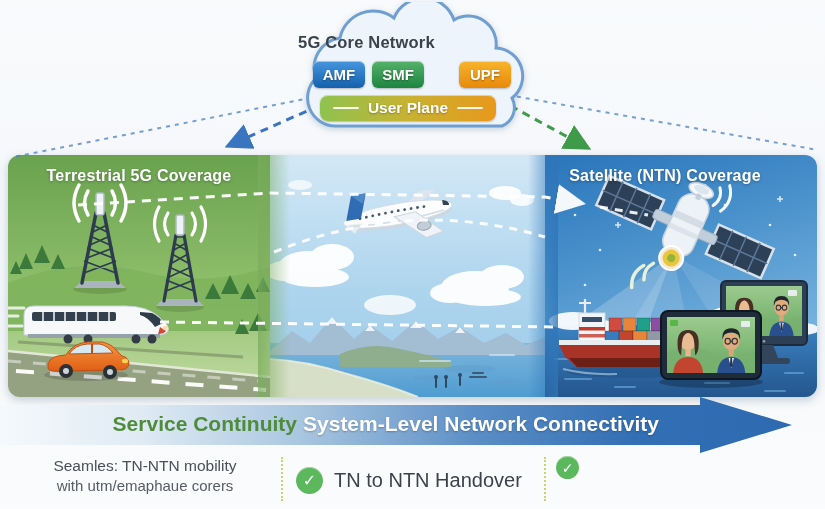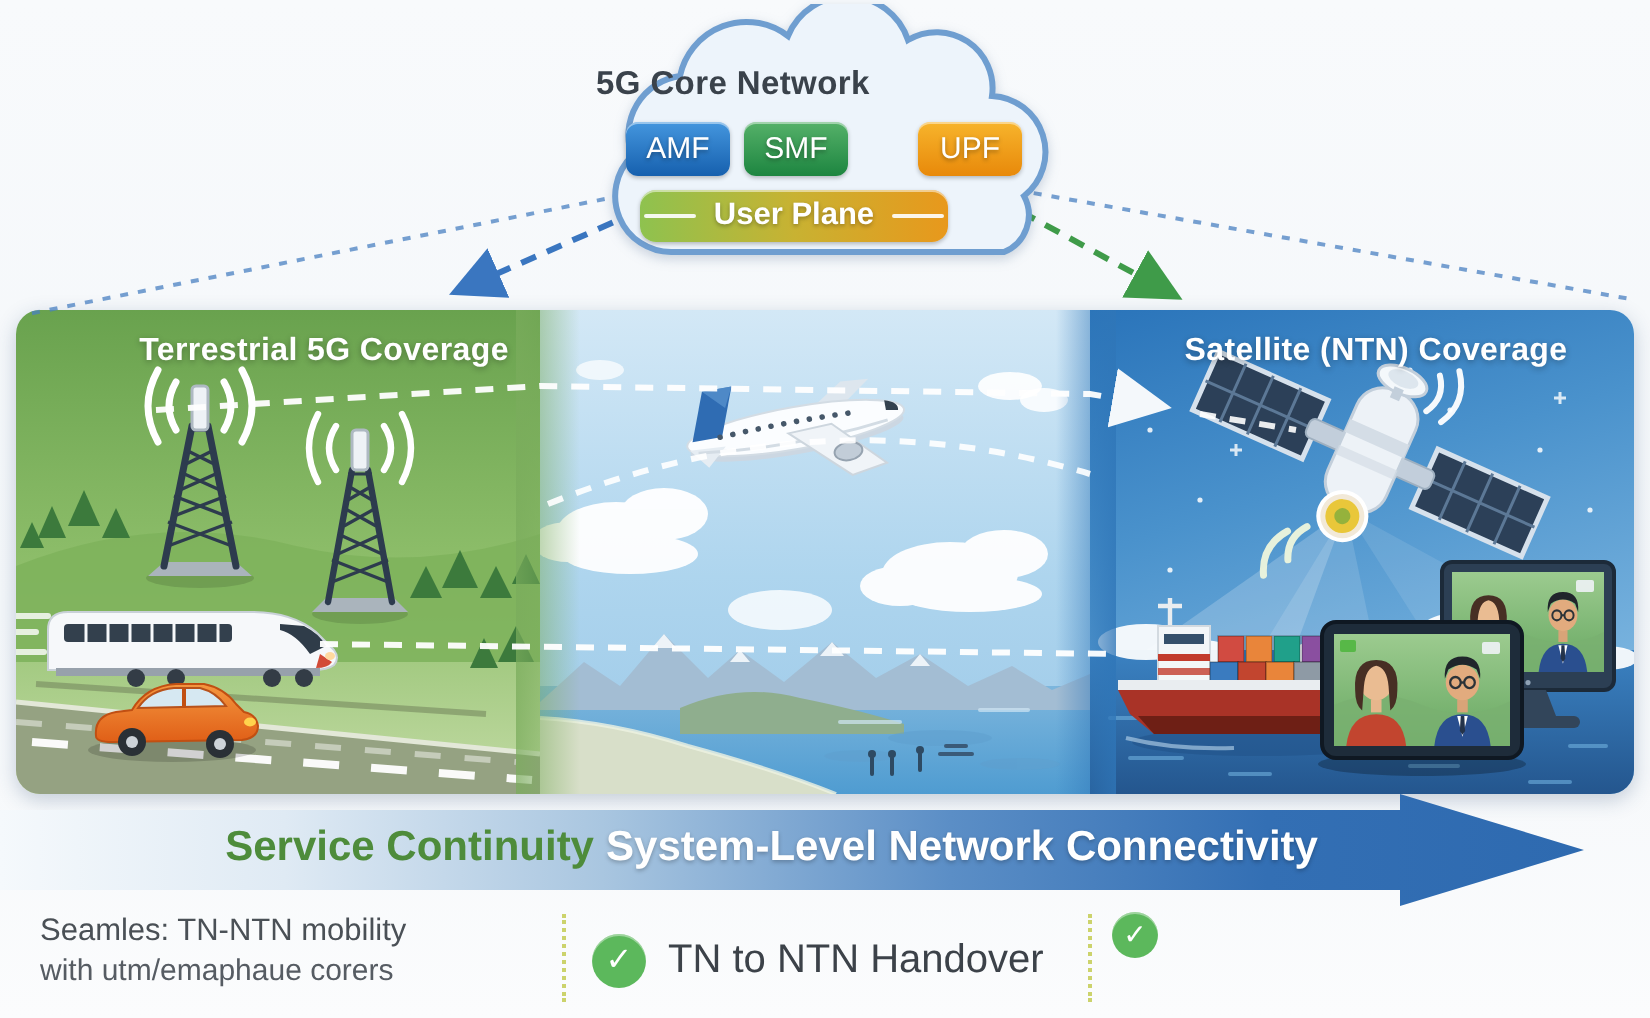--- a/index.html
+++ b/index.html
@@ -4,38 +4,38 @@
 <style>
   html,body{margin:0;padding:0;}
   body{font-family:"Liberation Sans","DejaVu Sans",sans-serif;background:#e9edf1;}
   #stage{position:relative;width:825px;height:509px;background:linear-gradient(180deg,#f8fafc 0%,#f4f7fa 60%,#fbfcfd 100%);overflow:hidden;}
   .abs{position:absolute;}
 
   
   .cloud-wrap{left:298px;top:2px;width:228px;height:136px;}
   .cloud-title{left:0;top:31px;width:100%;text-align:left;font-size:16.5px;font-weight:600;color:#3a424b;letter-spacing:.2px;}
   .nf-row{left:0;top:59px;width:100%;display:flex;justify-content:center;gap:7px;}
-  .nf-box{width:52px;height:27px;line-height:27px;text-align:center;border-radius:6px;color:#fff;font-weight:normal;font-size:15px;text-shadow:0 1px 2px rgba(0,0,0,.35);box-shadow:inset 0 1px 0 rgba(255,255,255,.45),0 1px 2px rgba(0,0,0,.25);}
+  .nf-box{width:52px;height:27px;line-height:27px;text-align:center;border-radius:6px;color:#fff;font-weight:bold;font-size:15px;text-shadow:0 1px 2px rgba(0,0,0,.35);box-shadow:inset 0 1px 0 rgba(255,255,255,.45),0 1px 2px rgba(0,0,0,.25);}
   .nf-amf{background:linear-gradient(180deg,#4496de,#1660ae);}
   .nf-smf{background:linear-gradient(180deg,#55b169,#1d8540);}
   .nf-upf{background:linear-gradient(180deg,#f7b42c,#e8890a);margin-left:28px;}
-  .up-bar{left:22px;top:93px;width:154px;height:26px;border-radius:8px;background:linear-gradient(90deg,#8ec24f,#c8b232,#e8981c);display:flex;align-items:center;justify-content:center;gap:9px;box-shadow:inset 0 1px 0 rgba(255,255,255,.5),0 1px 2px rgba(0,0,0,.25);}
+  .up-bar{left:22px;top:93px;width:176px;height:26px;border-radius:8px;background:linear-gradient(90deg,#8ec24f,#c8b232,#e8981c);display:flex;align-items:center;justify-content:center;gap:9px;box-shadow:inset 0 1px 0 rgba(255,255,255,.5),0 1px 2px rgba(0,0,0,.25);}
   .up-bar span.lbl{color:#fff;font-weight:bold;font-size:15.5px;text-shadow:0 1px 2px rgba(0,0,0,.3);}
   .up-dash{width:26px;height:2px;background:rgba(255,255,255,.9);border-radius:1px;}
 
   
   #panels{left:8px;top:155px;width:809px;height:242px;border-radius:12px;overflow:hidden;box-shadow:0 3px 10px rgba(40,70,110,.25);}
-  .panel-title{top:12px;text-align:center;color:#fff;font-weight:bold;font-size:16px;text-shadow:0 1px 3px rgba(0,0,0,.3);letter-spacing:.2px;padding-left:23px;}
+  .panel-title{top:12px;text-align:center;color:#fff;font-weight:bold;font-size:16px;text-shadow:0 1px 3px rgba(0,0,0,.3);letter-spacing:.2px;}
 
   
   .banner-left-label{left:15px;top:404px;width:282px;height:40px;line-height:40px;text-align:right;color:#4e8c3b;font-weight:bold;font-size:21px;}
   .banner-arrow-label{left:258px;top:404px;width:446px;height:40px;line-height:40px;text-align:center;color:#fff;font-weight:bold;font-size:21px;text-shadow:0 1px 2px rgba(0,0,0,.25);}
 
   
-  .f-item1{left:20px;top:456px;width:250px;text-align:left;color:#4a5056;}
+  .f-item1{left:20px;top:456px;width:250px;text-align:center;color:#4a5056;}
   .f-item1 .l1{font-size:15.5px;line-height:20px;}
   .f-item1 .l2{font-size:15px;line-height:20px;color:#565c63;}
   .f-div{top:457px;height:44px;border-left:2px dotted #ccd36c;width:0;}
   .f-item2{left:292px;top:455px;width:250px;height:50px;display:flex;align-items:center;gap:11px;padding-left:4px;box-sizing:border-box;}
   .f-item2 .lbl{font-size:20px;color:#3c4249;font-weight:500;}
   .f-item3{left:556px;top:454px;width:250px;display:flex;align-items:flex-start;gap:9px;}
   .f-item3 .txt .l1{font-size:15.5px;font-weight:bold;color:#474d55;line-height:20px;}
   .f-item3 .txt .l2{font-size:15px;font-weight:500;color:#474d55;line-height:20px;}
   .check{border-radius:50%;background:#5cb85c;color:#fff;display:flex;align-items:center;justify-content:center;font-weight:bold;box-shadow:inset 0 1px 0 rgba(255,255,255,.4);}
   .check.big{width:27px;height:27px;font-size:16px;}

